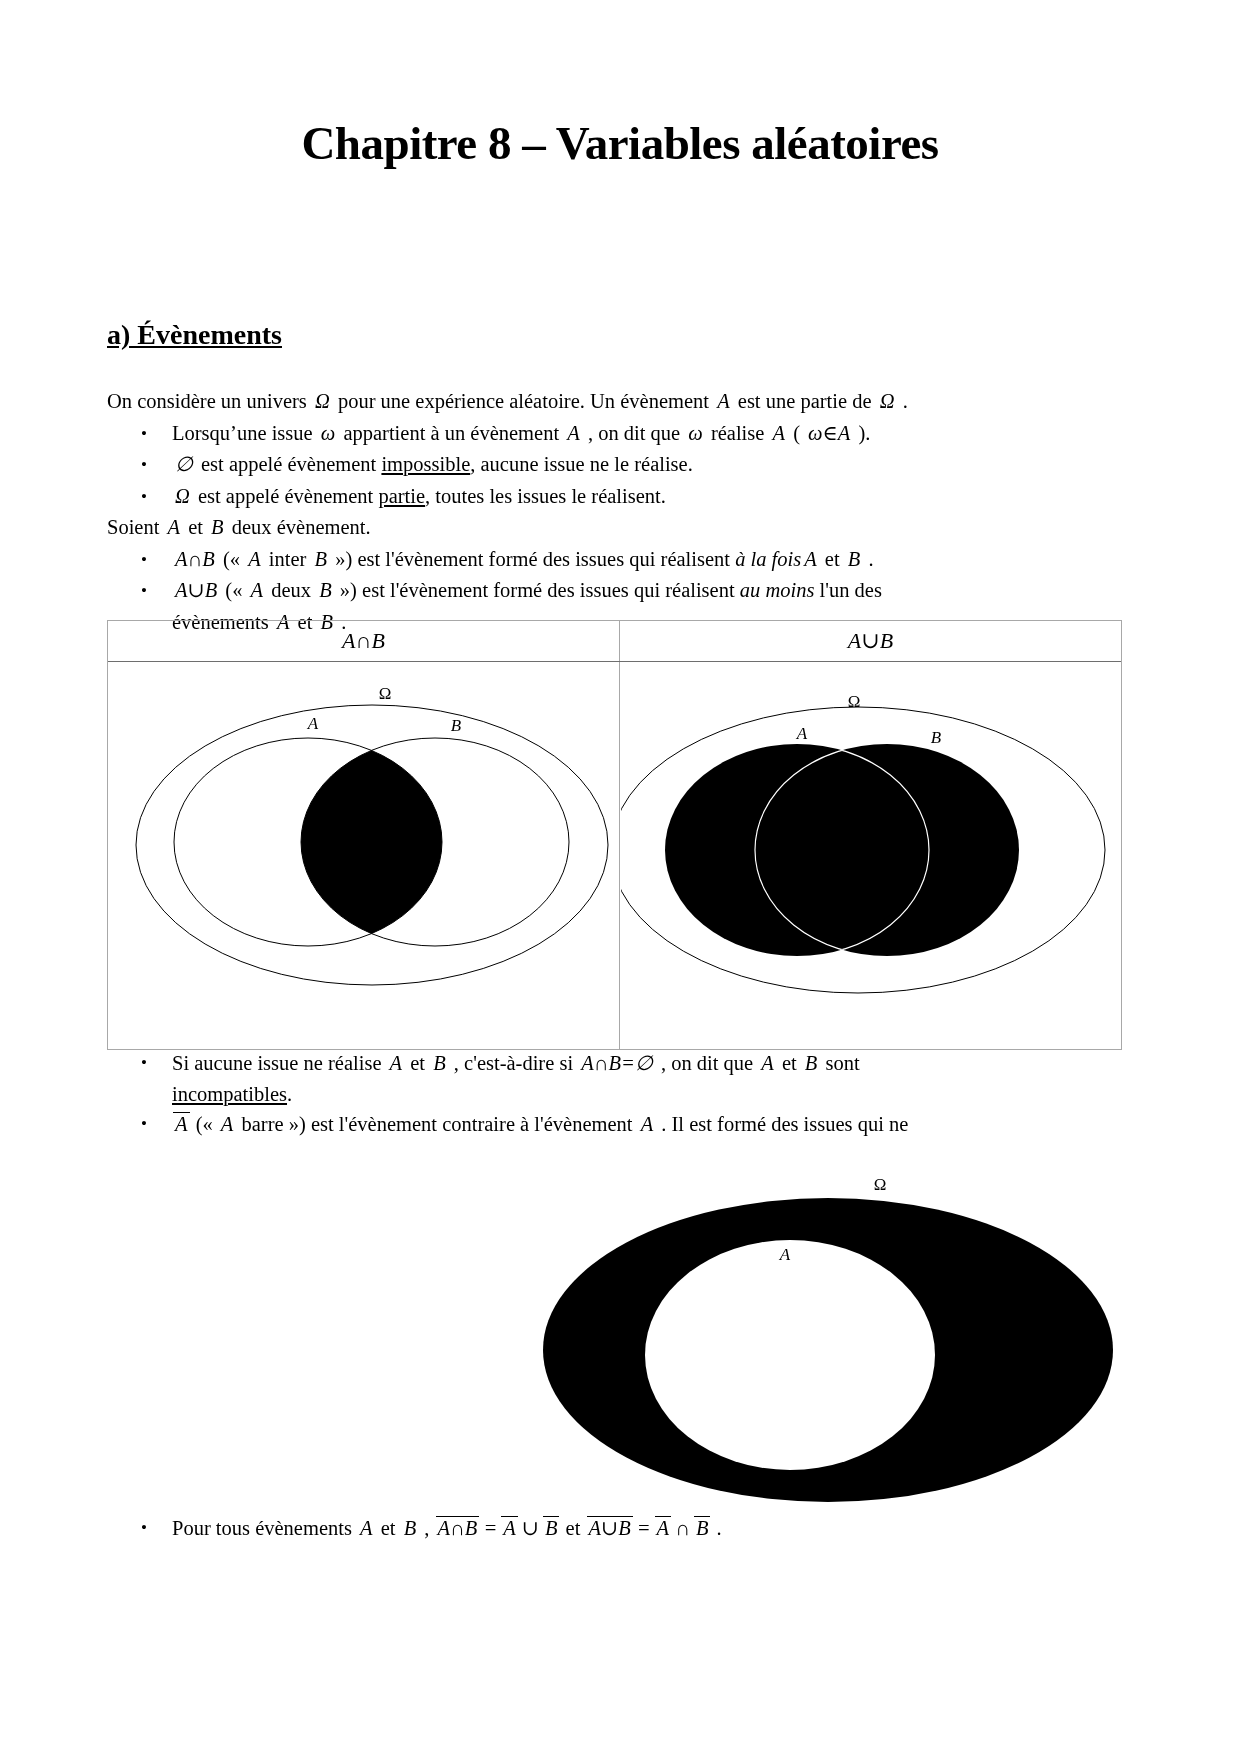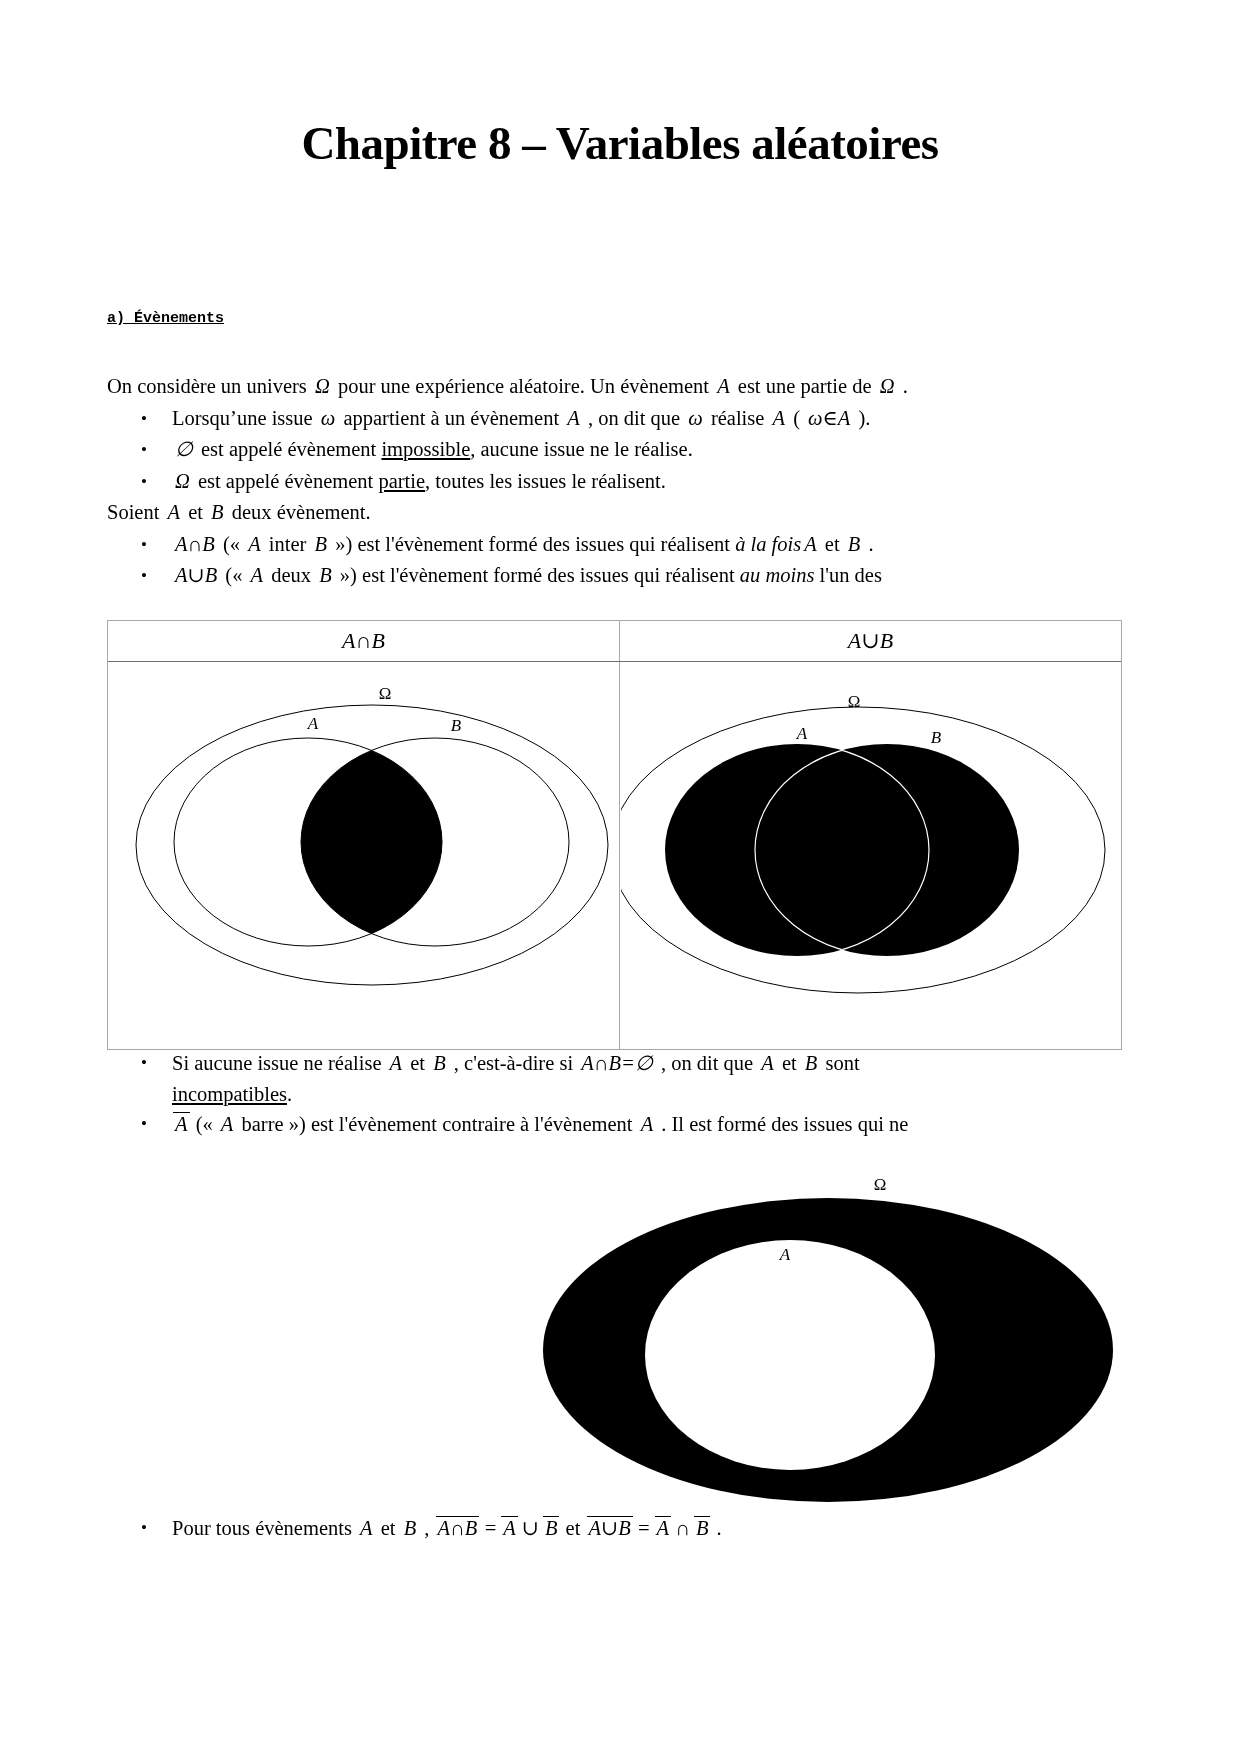--- a/index.html
+++ b/index.html
@@ -18,28 +18,27 @@
     font-size:47px;font-weight:bold;
     letter-spacing:-0.5px;
     white-space:nowrap;
   }
   .section-heading{
     position:absolute;top:245px;left:107px;
     font-size:31px;font-weight:bold;
     white-space:nowrap;
   }
   .subsection-heading{
-    position:absolute;top:310px;left:107px;
-    font-size:15px;font-weight:bold;
+    position:absolute;top:319px;left:107px;
+    font-size:28px;font-weight:bold;
     text-decoration:underline;
     white-space:nowrap;
-    font-family:Liberation Mono, monospace;
   }
   .textblock{position:absolute;left:107px;width:1035px;}
-  #block-intro{top:371px;}
+  #block-intro{top:386px;}
   #block-after-table{top:1048px;}
   #block-final{top:1513px;}
   .tline{
     position:relative;
     height:30.5px;line-height:30.5px;
     font-size:20.5px;
     white-space:nowrap;
   }
   #block-intro .tline{height:31.5px;line-height:31.5px;}
   .tline.ind{padding-left:65px;}
@@ -95,20 +94,21 @@
   <div class="subsection-heading">a) Évènements</div>
 
   <div class="textblock" id="block-intro">
       <div class="tline"><span class="seg-n">On considère un univers </span><span class="seg-m">Ω</span><span class="seg-n"> pour une expérience aléatoire. Un évènement </span><span class="seg-m">A</span><span class="seg-n"> est une partie de </span><span class="seg-m">Ω</span><span class="seg-n"> .</span></div>
       <div class="tline ind"><span class="bullet">•</span><span class="seg-n">Lorsqu’une issue </span><span class="seg-m">ω</span><span class="seg-n"> appartient à un évènement </span><span class="seg-m">A</span><span class="seg-n"> , on dit que </span><span class="seg-m">ω</span><span class="seg-n"> réalise </span><span class="seg-m">A</span><span class="seg-n"> ( </span><span class="seg-m">ω∈A</span><span class="seg-n"> ).</span></div>
       <div class="tline ind"><span class="bullet">•</span><span class="seg-m">∅</span><span class="seg-n"> est appelé évènement </span><span class="seg-u">impossible</span><span class="seg-n">, aucune issue ne le réalise.</span></div>
       <div class="tline ind"><span class="bullet">•</span><span class="seg-m">Ω</span><span class="seg-n"> est appelé évènement </span><span class="seg-u">partie</span><span class="seg-n">, toutes les issues le réalisent.</span></div>
       <div class="tline"><span class="seg-n">Soient </span><span class="seg-m">A</span><span class="seg-n"> et </span><span class="seg-m">B</span><span class="seg-n"> deux évènement.</span></div>
       <div class="tline ind"><span class="bullet">•</span><span class="seg-m">A∩B</span><span class="seg-n"> (« </span><span class="seg-m">A</span><span class="seg-n"> inter </span><span class="seg-m">B</span><span class="seg-n"> ») est l'évènement formé des issues qui réalisent </span><span class="seg-i">à la fois</span><span class="seg-m">A</span><span class="seg-n"> et </span><span class="seg-m">B</span><span class="seg-n"> .</span></div>
       <div class="tline ind"><span class="bullet">•</span><span class="seg-m">A∪B</span><span class="seg-n"> (« </span><span class="seg-m">A</span><span class="seg-n"> deux </span><span class="seg-m">B</span><span class="seg-n"> ») est l'évènement formé des issues qui réalisent </span><span class="seg-i">au moins</span><span class="seg-n"> l'un des</span></div>
+      <div class="tline ind"><span class="seg-n">évènements </span><span class="seg-m">A</span><span class="seg-n"> et </span><span class="seg-m">B</span><span class="seg-n"> .</span></div>
     </div>
 
   <div class="vtable">
     <div class="vtable-header">
       <div class="vcell left">A∩B</div>
       <div class="vcell right">A∪B</div>
     </div>
     <div class="vtable-body">
       <div class="vcell left">
         <svg width="509" height="386" viewBox="0 0 509 386">

